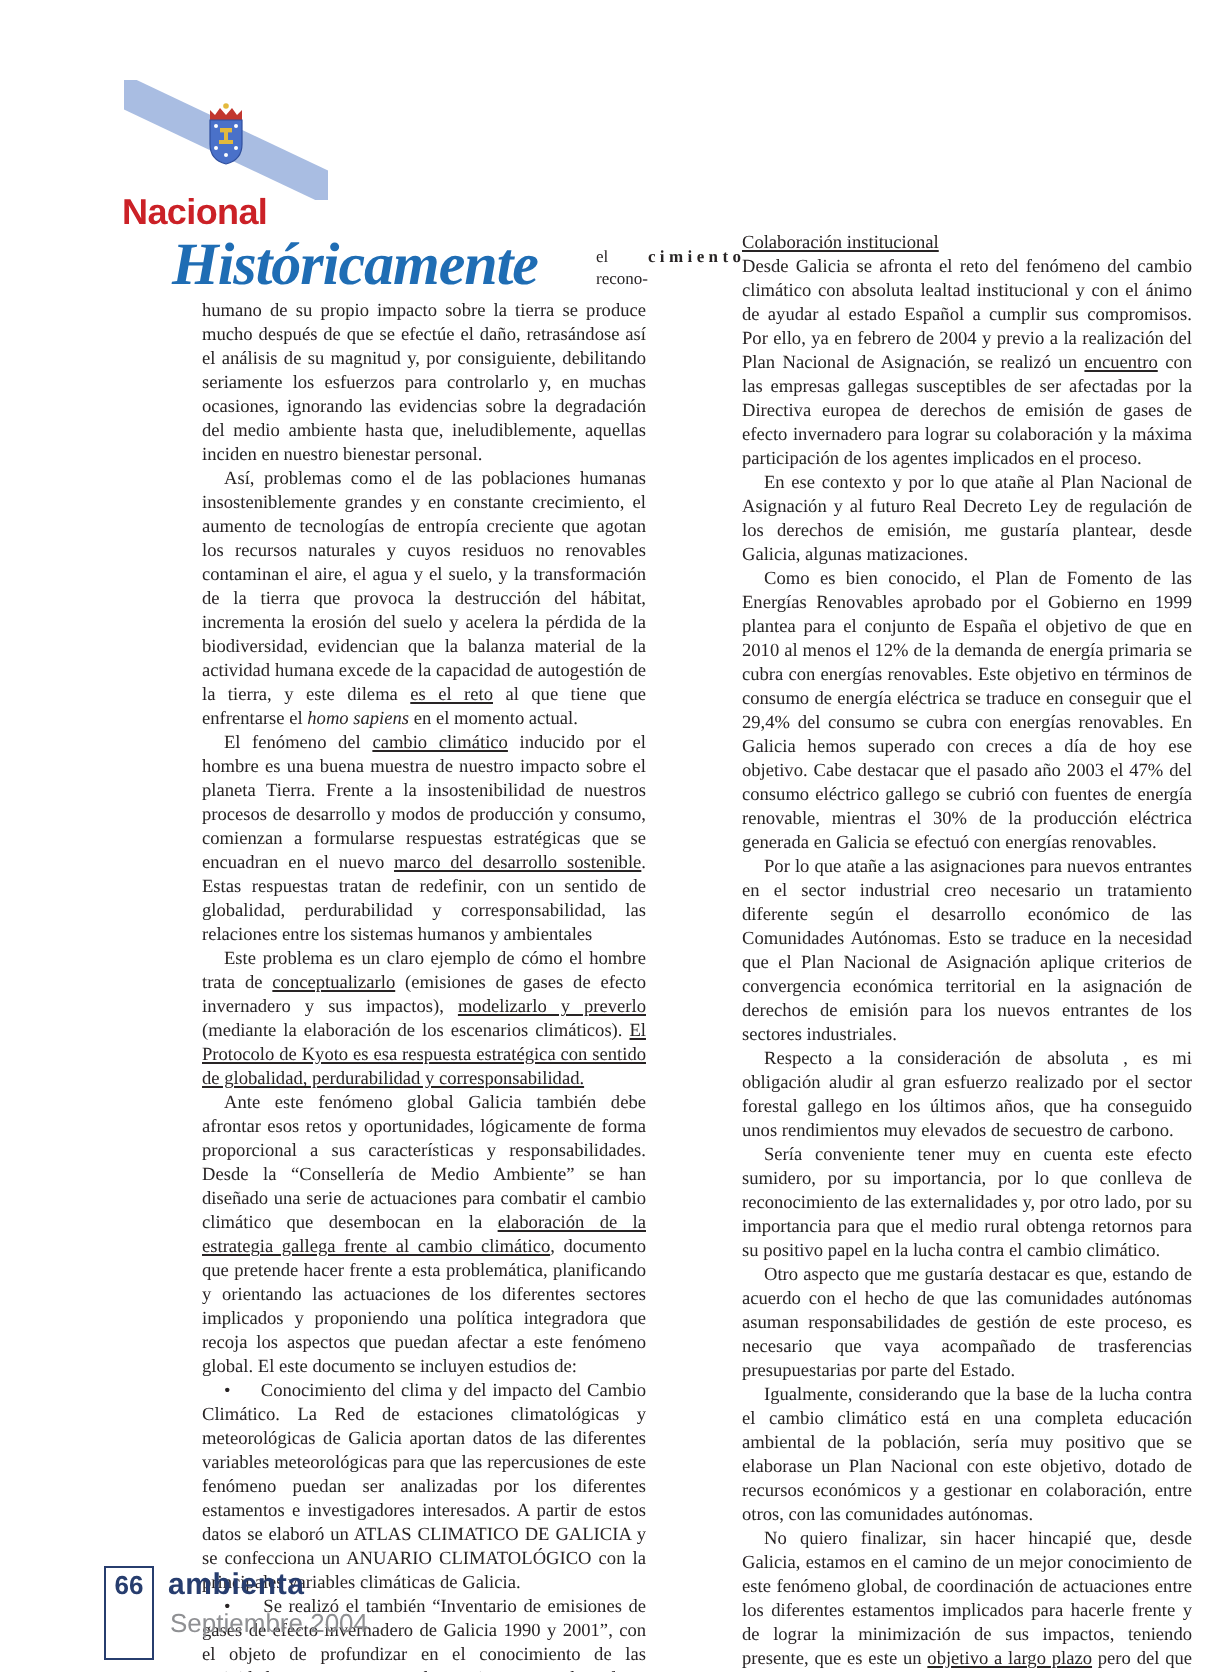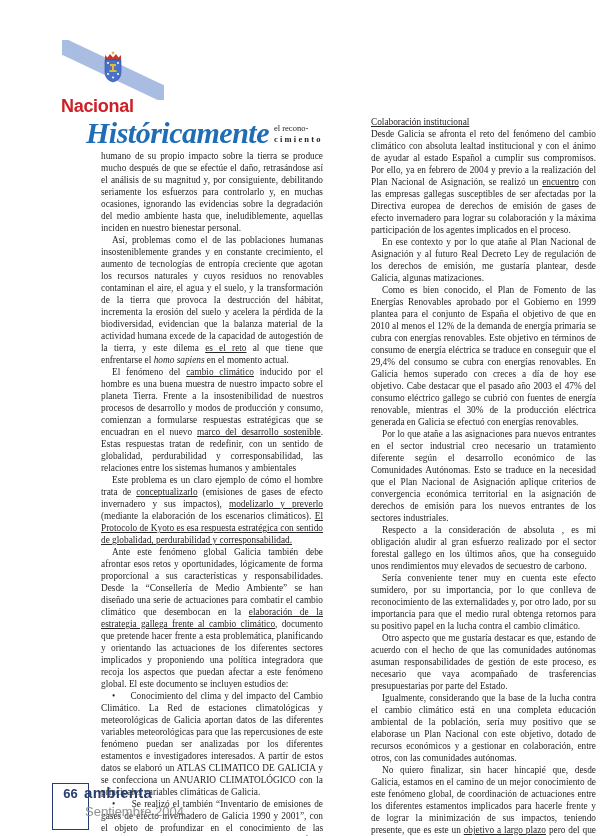--- a/index.html
+++ b/index.html
@@ -16,36 +16,36 @@
             font-weight:bold;font-size:18px;color:var(--galicia-red);letter-spacing:-0.3px;}
   .title-box{position:absolute;left:183px;top:38px;width:358px;height:60px;
              background:var(--title-bg);box-sizing:border-box;padding:5px 6px 0 8px;}
   .title-box div{font-family:"Liberation Sans",sans-serif;font-weight:bold;
                  font-size:21.5px;line-height:25px;letter-spacing:-0.6px;
                  color:var(--title-text);white-space:nowrap;}
   
   .col{position:absolute;top:116px;}
   .col-left{left:60px;width:263px;}
   .col-right{left:330px;width:266px;}
-  .lead{display:flex;align-items:flex-start;margin:2px 0 2px 26px;}
+  .lead{display:flex;align-items:flex-start;margin:2px 0 2px 26px;gap:24px;}
   .lead-big{font-family:"Liberation Serif",serif;font-weight:bold;font-style:italic;
             font-size:30px;line-height:30px;color:var(--heading-blue);letter-spacing:-0.5px;}
-  .lead-side{display:flex;flex-direction:column;margin-left:5px;margin-top:5px;
+  .lead-side{display:flex;flex-direction:row;margin-left:5px;margin-top:5px;
              font-size:8.5px;line-height:11px;color:var(--body-text);}
   .lead-side .ls2{letter-spacing:2.2px;font-weight:bold;}
   .paras p{margin:0;font-size:9.3px;line-height:12px;text-align:justify;padding-left:41px;}
   .paras p.indent{text-indent:11px;}
   .paras p.bullet{text-indent:11px;}
   .paras p.heading{text-align:left;}
   .run-u{text-decoration:underline;}
   .run-i{font-style:italic;}
   .run-end{display:inline-block;width:9px;height:5px;background:var(--end-mark);
            border-radius:1px;margin-left:2px;}
   
-  .pagenum-box{position:absolute;left:52px;top:783px;width:37px;height:47px;
+  .pagenum-box{position:absolute;left:52px;top:783px;width:25px;height:47px;
                border:1px solid var(--footer-navy);box-sizing:border-box;text-align:center;}
   .pagenum-box span{font-family:"Liberation Sans",sans-serif;font-weight:bold;
                     font-size:13px;color:var(--footer-navy);line-height:18px;}
   .mag{position:absolute;left:84px;top:784px;font-family:"Liberation Sans",sans-serif;
        font-weight:bold;font-size:15px;color:var(--footer-navy);letter-spacing:0.3px;}
   .date{position:absolute;left:85px;top:804px;font-family:"Liberation Sans",sans-serif;
         font-size:13px;color:var(--date-gray);}
 </style>
 </head>
 <body>

